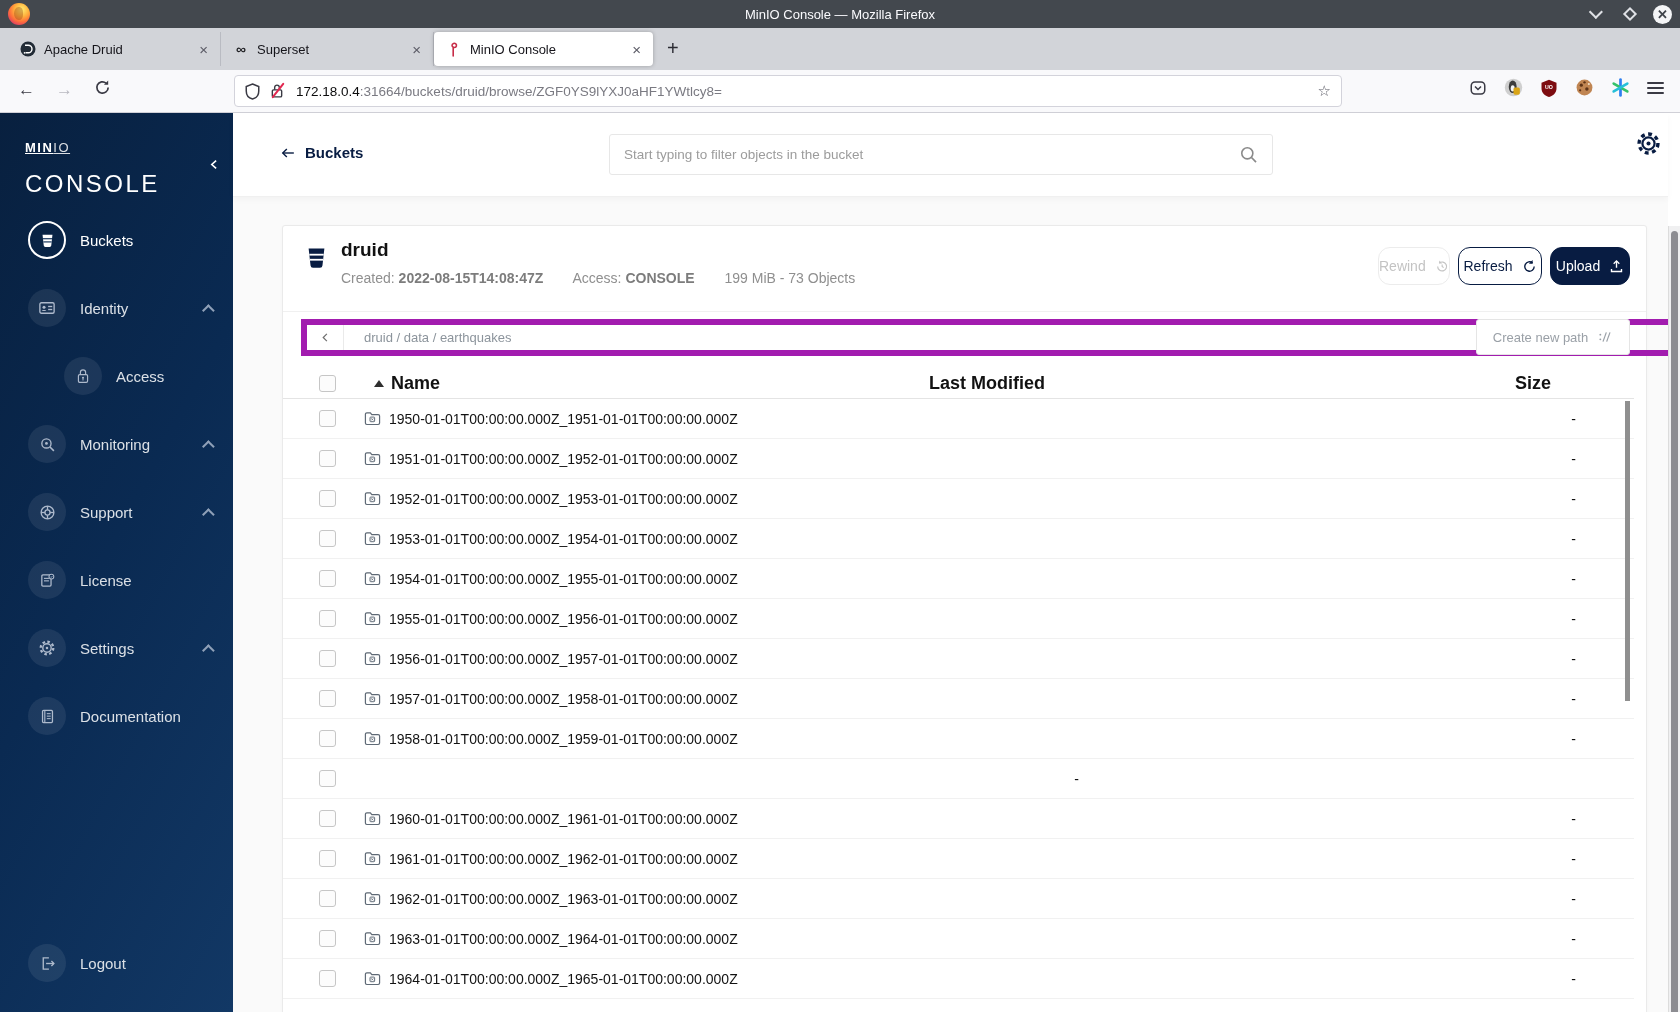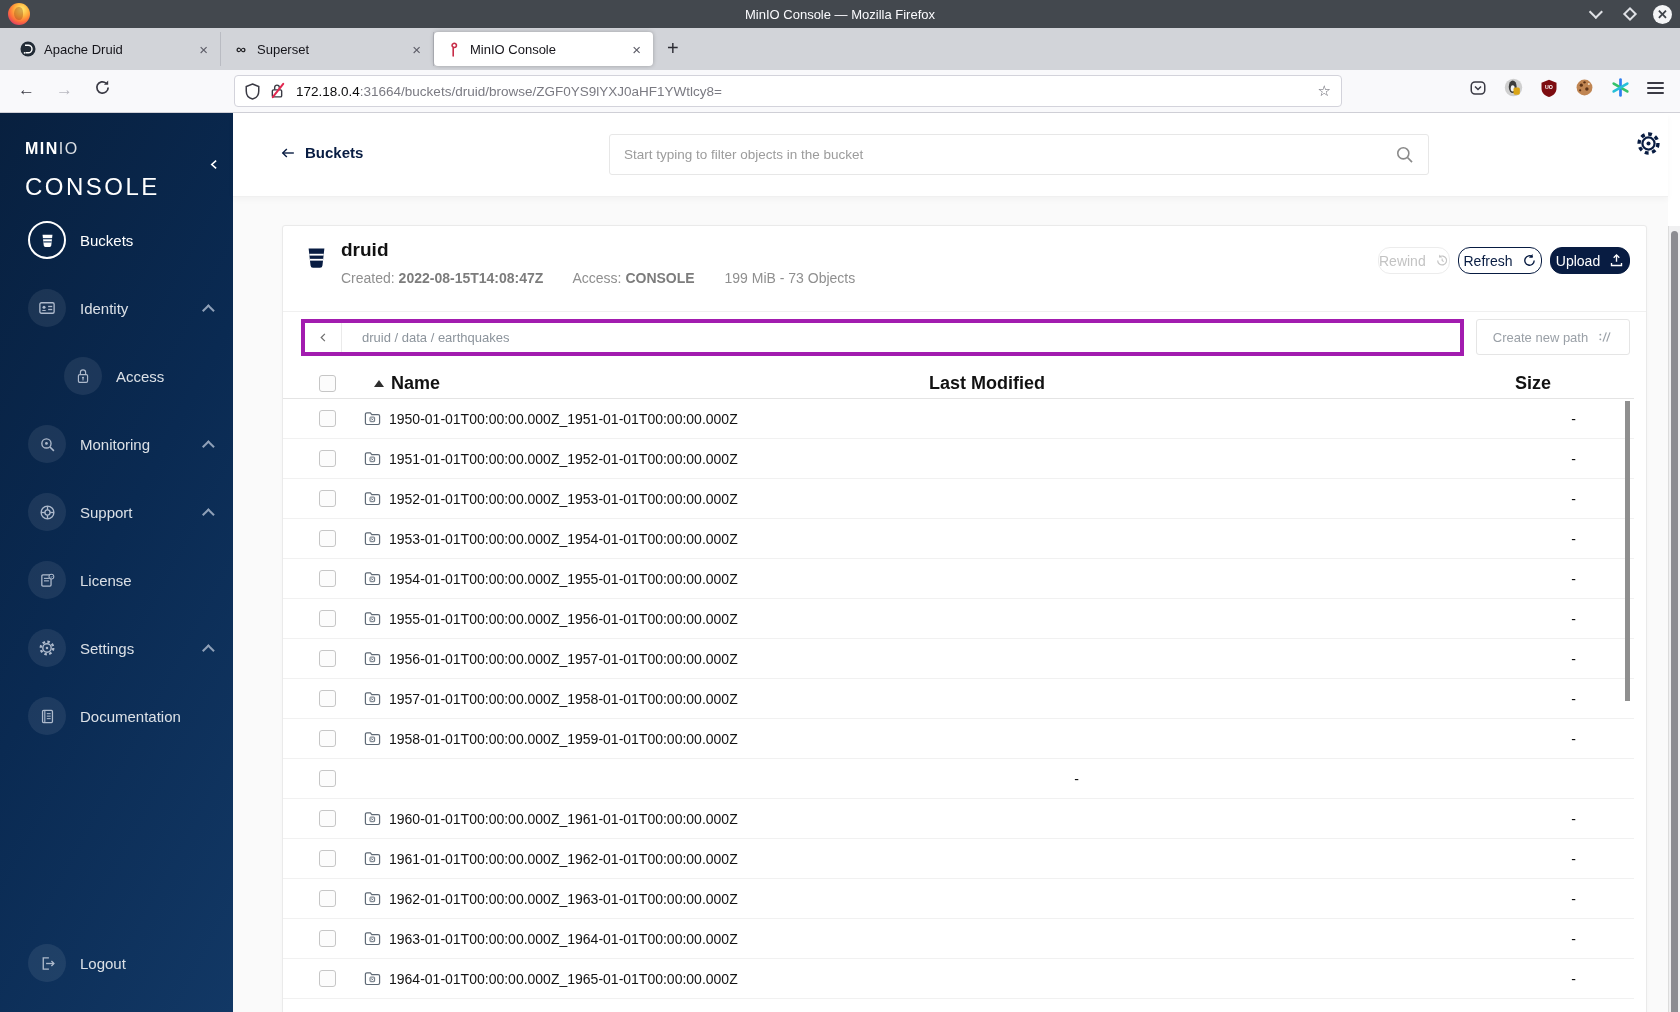--- a/index.html
+++ b/index.html
@@ -55,66 +55,66 @@
   .tb-icons { position:absolute; right:16px; top:8px; display:flex; gap:17px; align-items:center; }
   .hamburger div { width:17px; height:2px; background:#3a3a44; margin:3px 0; border-radius:1px; }
 
   
   .app { position:absolute; left:0; top:113px; width:1680px; height:899px; display:flex; }
 
   
   .sidebar { position:relative; width:233px; height:899px; flex:0 0 233px;
              background:linear-gradient(118deg,#08203f 0%, #0a2a52 48%, #123865 100%); }
   .brand { position:absolute; left:25px; top:27px; color:#fff; }
-  .brand-top { font-size:16px; letter-spacing:1.5px; }
+  .brand-top { font-size:13px; letter-spacing:1.5px;text-decoration:underline; }
   .brand-top .b1 { font-weight:800; }
   .brand-top .b2 { font-weight:300; opacity:.85; }
   .brand-console { font-size:24px; font-weight:400; letter-spacing:2.5px; margin-top:15px; }
   .collapse { position:absolute; right:12px; top:44px; color:#fff; }
   .menu-item { position:absolute; left:0; width:233px; height:38px; display:flex; align-items:center; cursor:pointer; }
   .mi-circle { position:absolute; left:28px; width:38px; height:38px; border-radius:50%;
                background:rgba(255,255,255,.08); display:flex; align-items:center; justify-content:center;
                color:#aebacc; }
   .menu-item.active .mi-circle { background:transparent; border:2px solid #fff; color:#fff; }
   .mi-label { position:absolute; left:80px; font-size:15px; color:#dbe0e6; }
   .menu-item.active .mi-label { color:#fff; }
   .mi-caret { position:absolute; right:18px; width:9px; height:9px; border-left:2px solid #8fa0b8;
               border-top:2px solid #8fa0b8; transform:rotate(45deg) translateY(3px); }
 
   
   .main { position:relative; width:1435px; height:899px; background:#fafafa; }
   .main-header { position:absolute; left:0; top:0; width:1435px; height:84px; background:#fff;
                  border-bottom:1px solid #f0f0f0; box-shadow:0 3px 6px rgba(0,0,0,.03); }
   .back-wrap { position:absolute; left:47px; top:31px; display:flex; align-items:center; gap:9px;
                color:#081C42; font-size:15px; font-weight:700; cursor:pointer; }
-  .search-box { position:absolute; left:376px; top:21px; width:820px; height:41px; background:#fff;
+  .search-box { position:absolute; left:376px; top:21px; width:664px; height:41px; background:#fff;
                 border:1px solid #e7e7e7; border-radius:3px; display:flex; align-items:center; padding:0 14px;gap:36px; }
   .search-box input { border:none; outline:none; flex:1; font-size:13.5px; color:#333;
                       font-family:"Liberation Sans", sans-serif; }
   .search-box input::placeholder { color:#9c9c9c; }
   .hdr-gear { position:absolute; right:6px; top:17px; color:#081C42; }
 
   
   .card { position:absolute; left:49px; top:112px; width:1365px; height:940px; background:#fff;
           border:1px solid #eaeaea; border-radius:3px; box-shadow:0 1px 3px rgba(0,0,0,.03); }
   .bucket-head { position:relative; height:86px; border-bottom:1px solid #f0f0f0; }
   .bucket-ic { position:absolute; left:20px; top:18px; color:#081C42; }
   .bucket-title { position:absolute; left:58px; top:13px; font-size:19px; font-weight:700; color:#121212; }
   .bucket-info { position:absolute; left:58px; top:44px; font-size:14px; color:#8f8f8f; }
   .bucket-info b { color:#7c7c7c; font-weight:700; }
   .bucket-info .seg { margin-right:26px; }
-  .btn { position:absolute; top:21px; height:27px; border-radius:12px; font-size:14px;
+  .btn { position:absolute; top:21px; height:38px; border-radius:12px; font-size:14px;
          display:flex; align-items:center; justify-content:center; gap:9px; cursor:pointer; background:#fff; }
   .btn-rewind { right:196px; width:72px; border:1px solid #ececec; color:#c3c3c3; }
   .btn-refresh { right:104px; width:84px; border:1px solid #081C42; color:#081C42; }
   .btn-upload { right:16px; width:80px; border:1px solid #081C42; background:#081C42; color:#fff; }
 
   
-  .crumb-bar { position:absolute; left:18px; top:93px; width:1163px; height:37px;
-               border:4px solid #a21caf; display:flex; align-items:center; }
+  .crumb-bar { position:absolute; left:18px; top:93px; width:1379px; height:37px;
+               border:6px solid #a21caf; display:flex; align-items:center; }
   .crumb-back { width:37px; height:100%; border-right:1px solid #eaeaea; display:flex;
                 align-items:center; justify-content:center; color:#7e7e7e; cursor:pointer; }
   .crumb-text { padding-left:20px; font-size:13px; color:#8c949c; }
   .btn-createpath { position:absolute; right:16px; top:93px; width:154px; height:36px; background:#fff;
                     border:1px solid #e5e5e5; border-radius:3px; color:#9aa0a7; font-size:13px;
                     display:flex; align-items:center; justify-content:center; gap:9px; cursor:pointer; }
 
   
   .tbl { position:absolute; left:0; top:143px; width:1351px; }
   .thead, .trow { display:grid; grid-template-columns:18px 500px 300px 1fr; padding-left:36px; align-items:center; }

